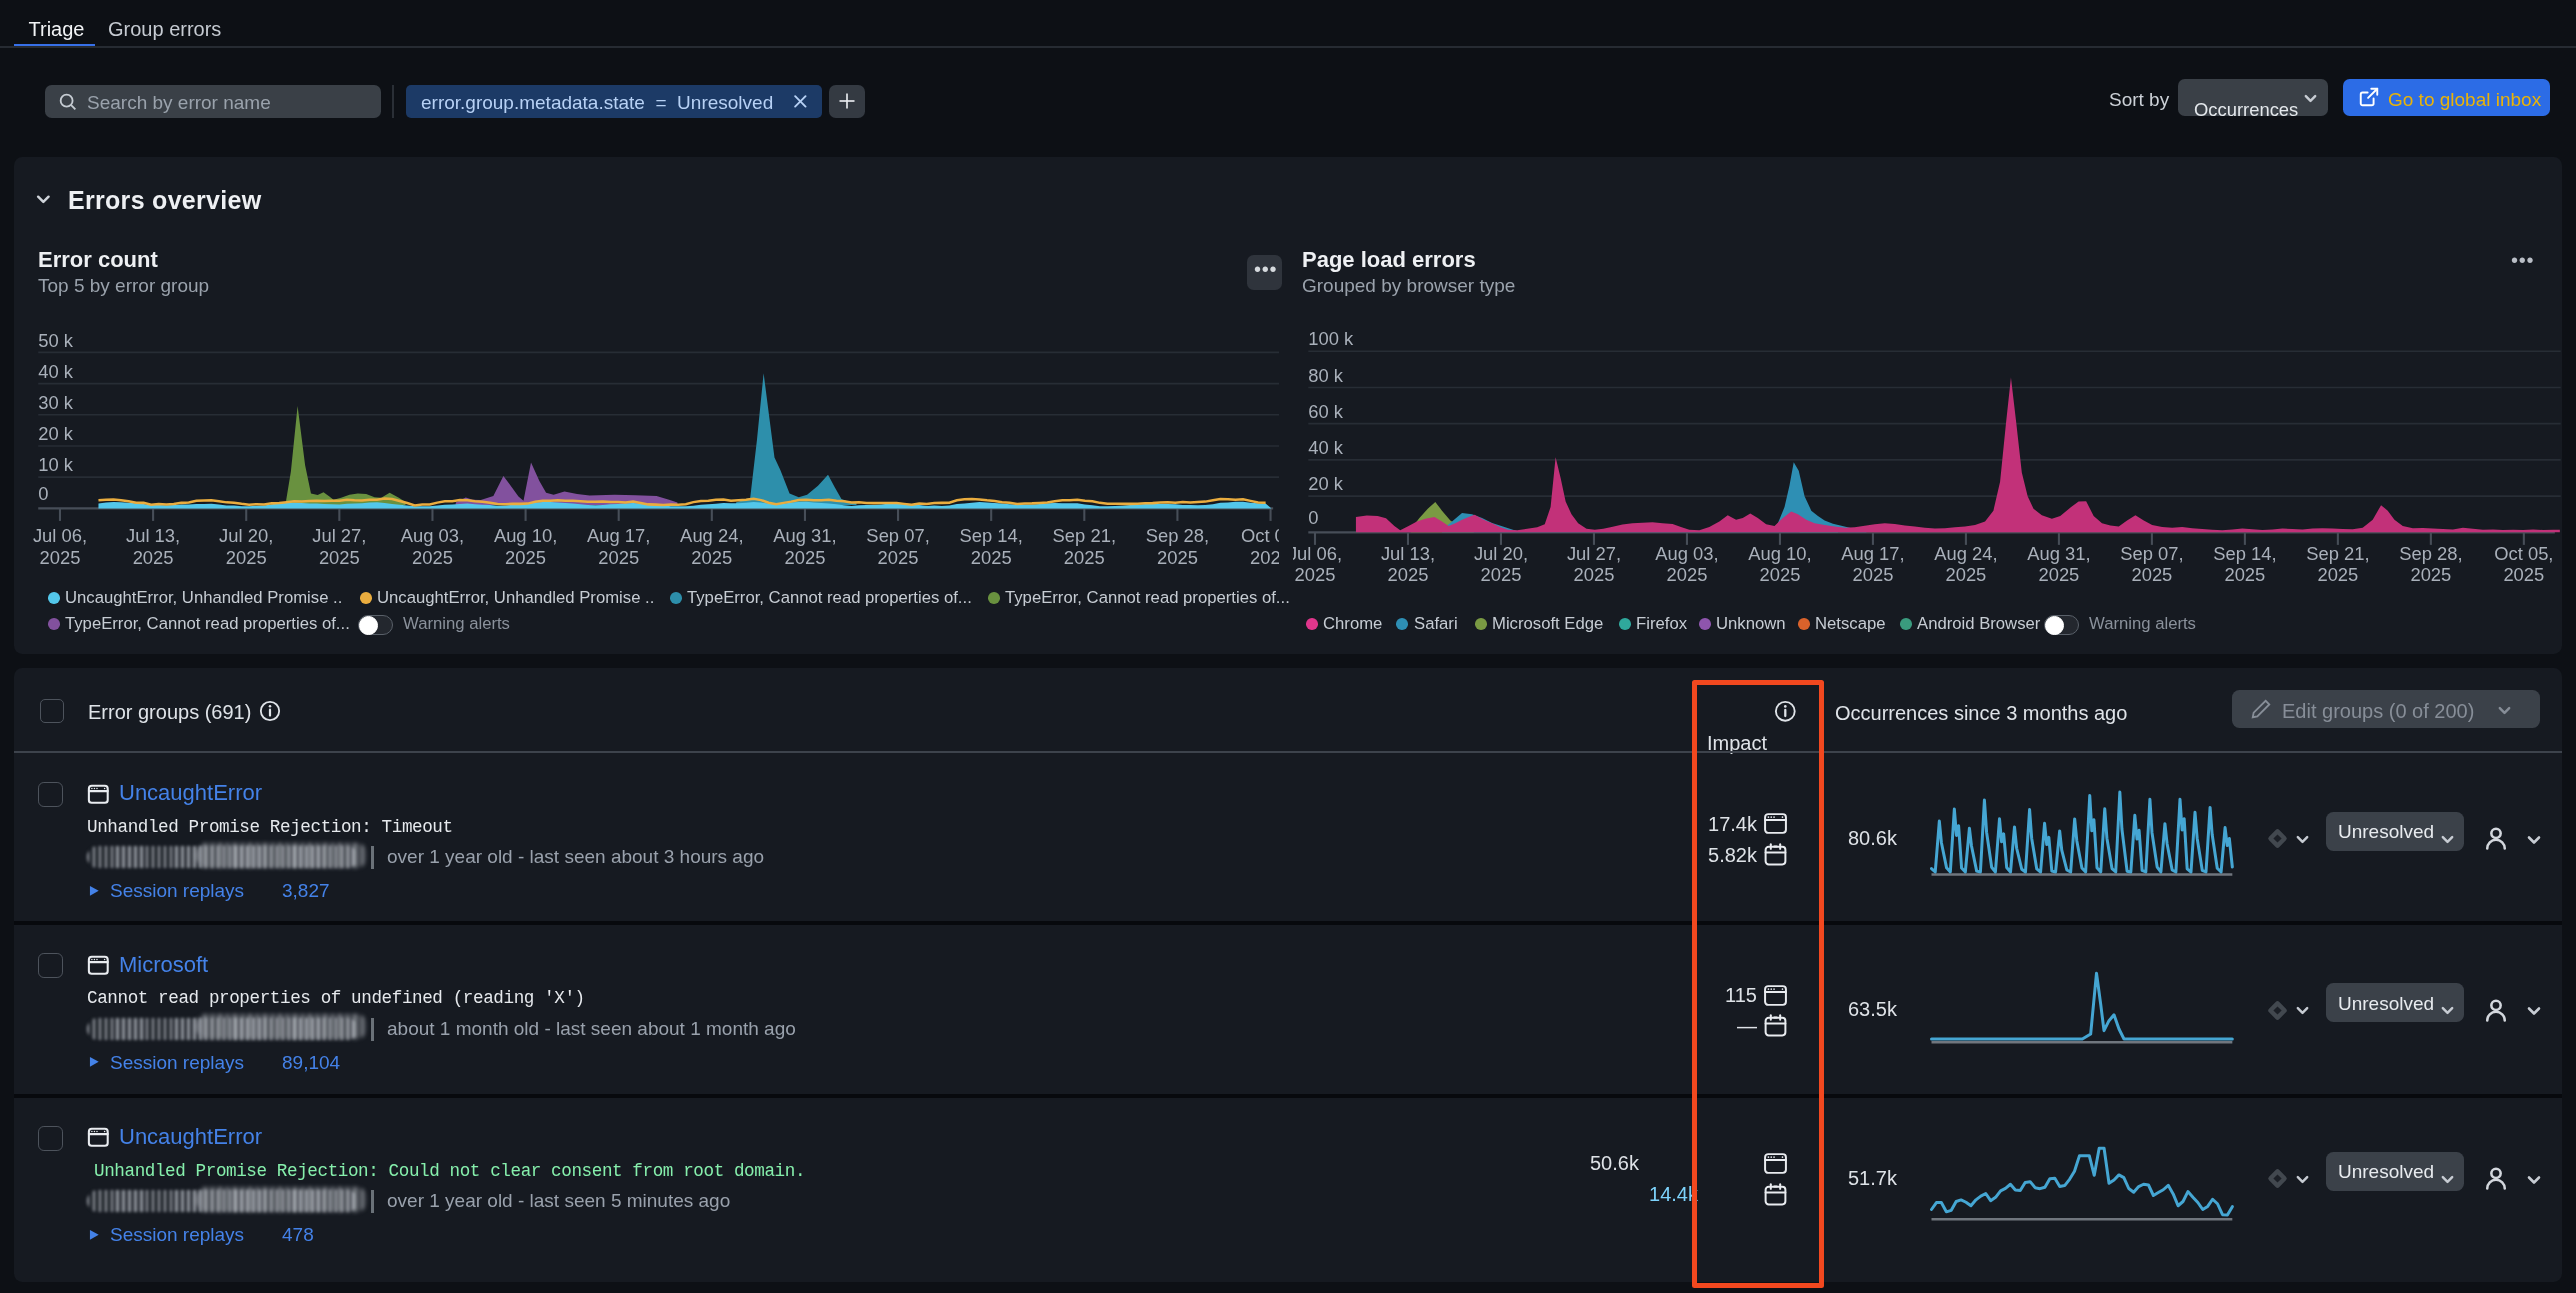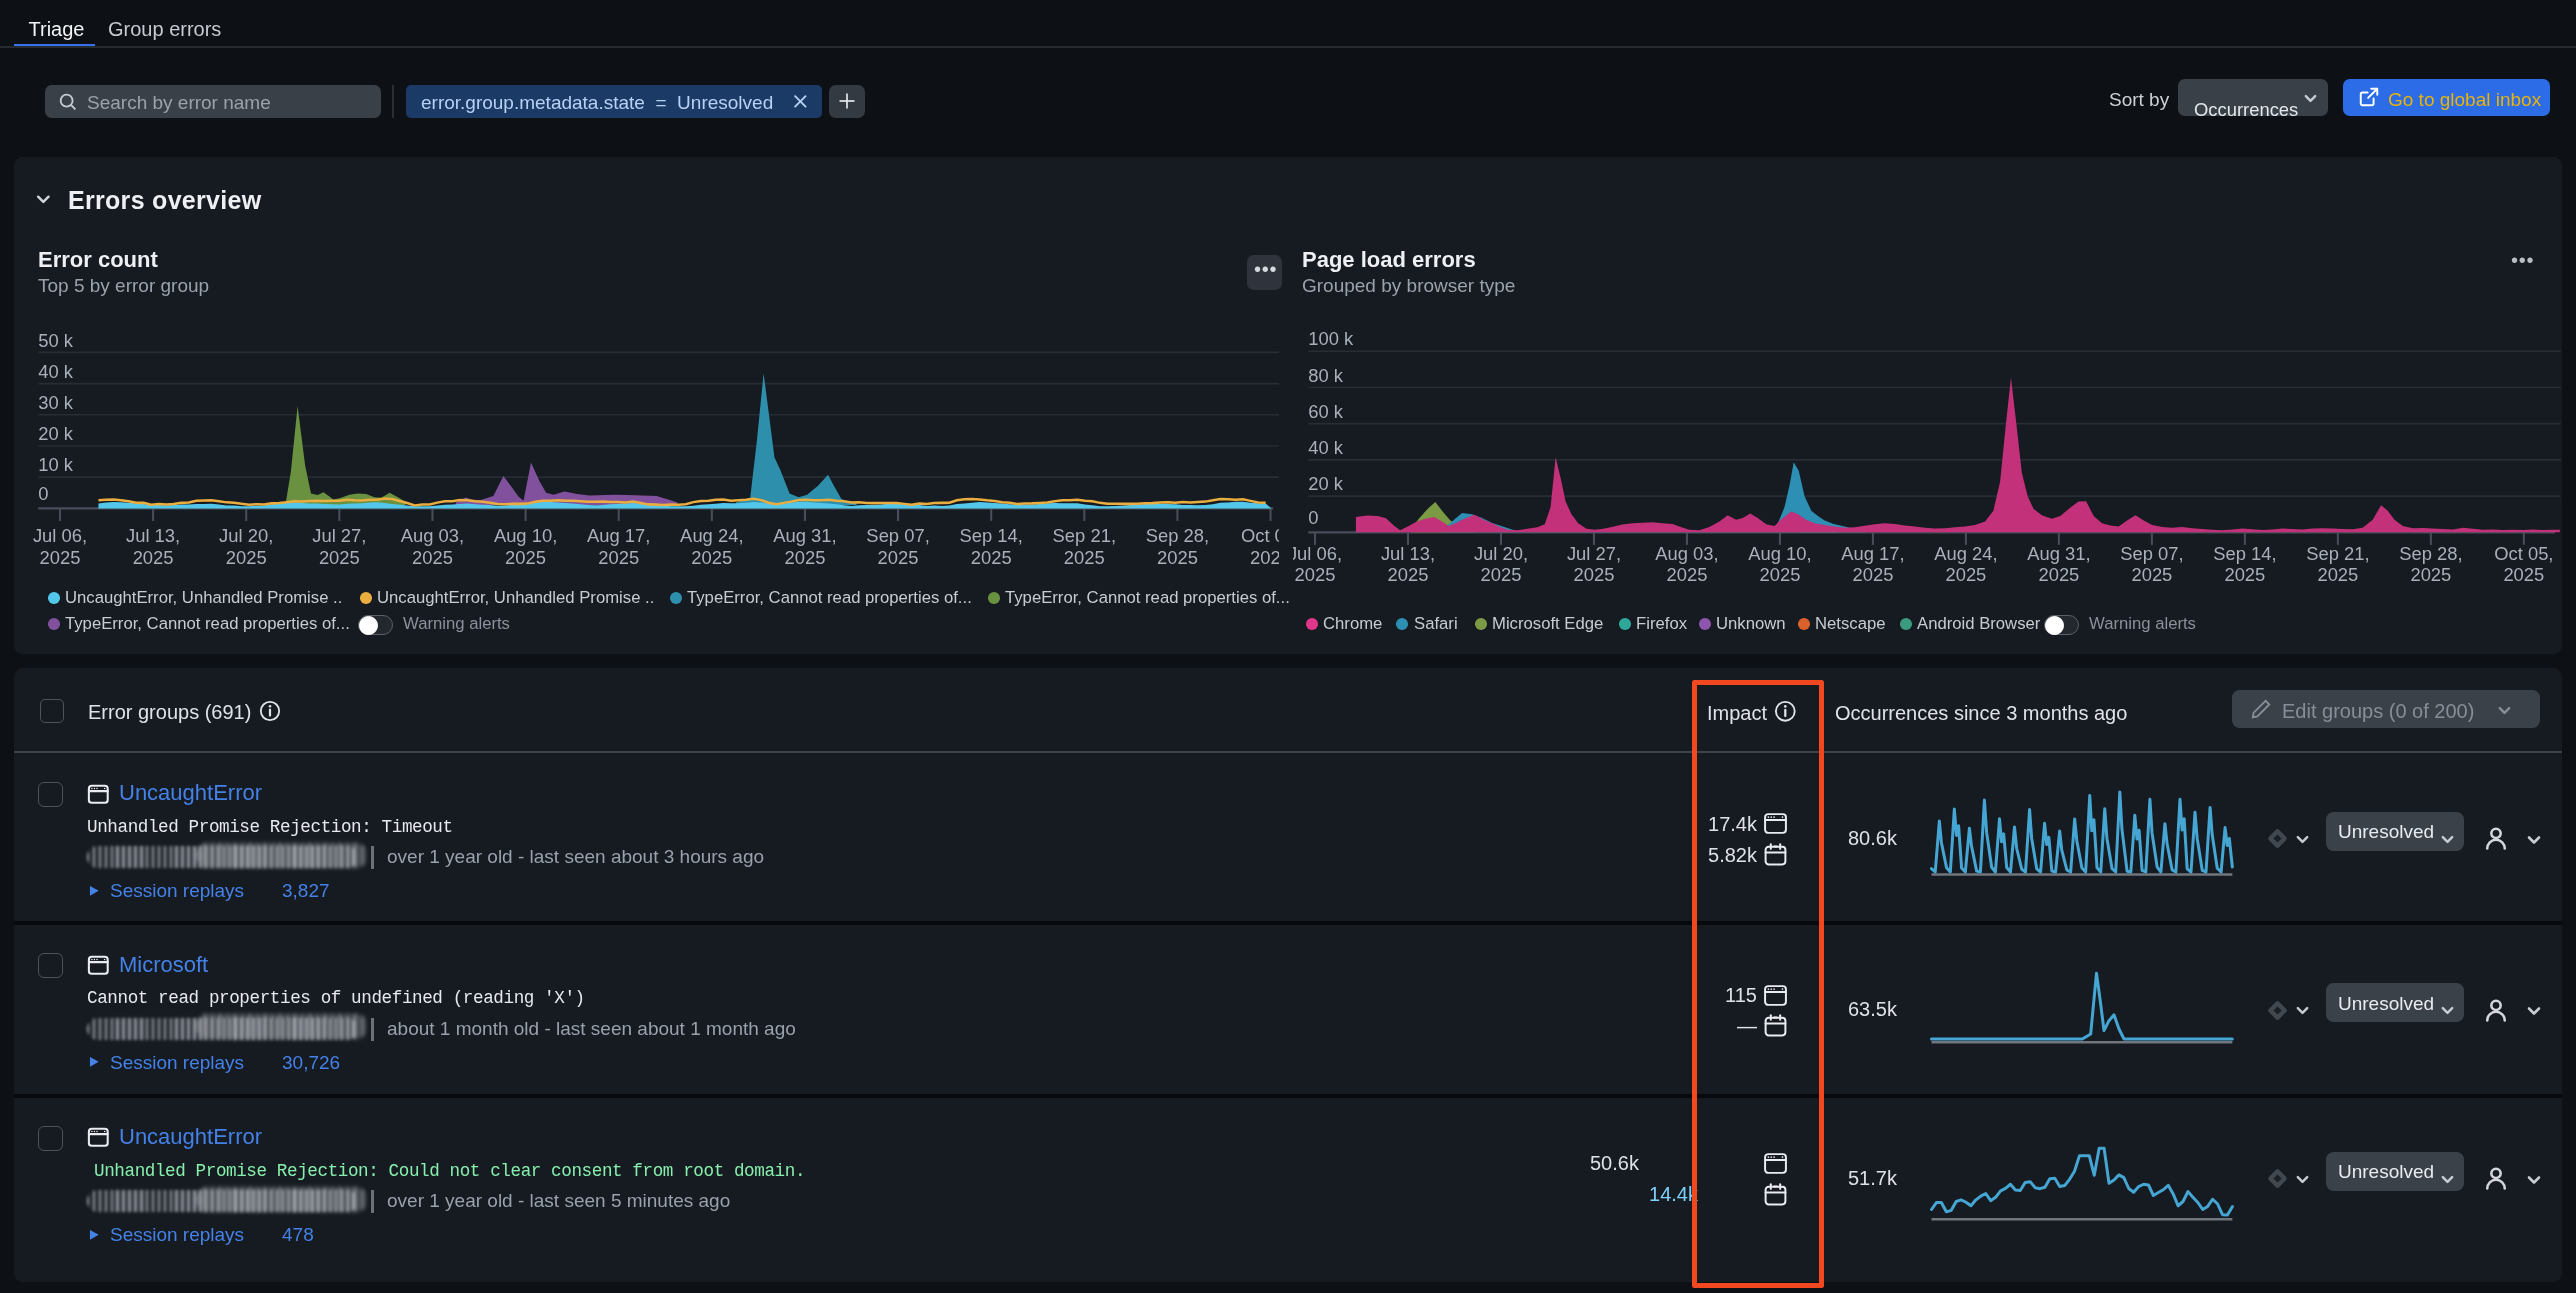--- a/index.html
+++ b/index.html
@@ -210,21 +210,21 @@
 <div class="ab" style="left:2045px;top:616px;width:16.7px;height:16.7px;border-radius:50%;background:#fff;border:0.8px solid #fff"></div>
 <div class="t" style="left:2089px;top:614px;font-size:16.7px;color:#8a919b">Warning alerts</div>
 <div class="panel" style="left:14.2px;top:668px;width:2548px;height:614px"></div>
 <div class="ab" style="left:40px;top:699px;width:22px;height:22px;border:1.7px solid #4d535c;border-radius:5px"></div>
 <div class="t" style="left:88px;top:701px;font-size:20px;color:#dfe3e8">Error groups (691)</div>
 <svg class="ab" style="left:259px;top:700px" width="22" height="22" viewBox="0 0 24 24" fill="none">
     <circle cx="12" cy="12" r="10" stroke="#dfe3e8" stroke-width="2"></circle>
     <line x1="12" y1="10.5" x2="12" y2="17" stroke="#dfe3e8" stroke-width="2.4" stroke-linecap="round"></line>
     <circle cx="12" cy="6.8" r="1.4" fill="#dfe3e8"></circle>
   </svg>
-<div class="t" style="left:1707px;top:702px;font-size:20px;color:#dfe3e8">Impact</div>
+<div class="t" style="left:1707px;top:732px;font-size:20px;color:#dfe3e8">Impact</div>
 <svg class="ab" style="left:1774px;top:700px" width="22.6" height="22.6" viewBox="0 0 24 24" fill="none">
     <circle cx="12" cy="12" r="10" stroke="#dfe3e8" stroke-width="2"></circle>
     <line x1="12" y1="10.5" x2="12" y2="17" stroke="#dfe3e8" stroke-width="2.4" stroke-linecap="round"></line>
     <circle cx="12" cy="6.8" r="1.4" fill="#dfe3e8"></circle>
   </svg>
 <div class="t" style="left:1835px;top:702px;font-size:20px;color:#dfe3e8">Occurrences since 3 months ago</div>
 <div class="pill" style="left:2232px;top:690px;width:308px;height:38px"></div>
 <svg class="ab" style="left:2250px;top:698px" width="22" height="22" viewBox="0 0 24 24" fill="none" stroke="#878e98" stroke-width="2">
     <path d="M17 3 l4 4 L8 20 l-5 1 1 -5 Z"></path>
   </svg>
@@ -304,21 +304,21 @@
 <div class="t link" style="left:119px;top:952px;font-size:22px">Microsoft</div>
 <div class="t mono" style="left:87px;top:988px;font-size:17.6px;letter-spacing:-0.4px;color:#e6e9ed">Cannot read properties of undefined (reading 'X')</div>
 <div class="ab" style="left:87px;top:1018px;width:271px;height:22px;border-radius:11px;background:repeating-linear-gradient(90deg, rgba(175,180,188,0.85) 0 2.5px, rgba(70,75,82,0.22) 2.5px 5.9px);filter:blur(1.5px)"></div>
 <div class="ab" style="left:196px;top:1014px;width:171px;height:25px;border-radius:11px;background:repeating-linear-gradient(90deg, rgba(185,189,196,0.7) 0 3.3px, rgba(110,115,122,0.25) 3.3px 7.5px);filter:blur(2.2px)"></div>
 <div class="ab" style="left:371px;top:1018px;width:2.5px;height:23.4px;background:#6a7178"></div>
 <div class="t meta" style="left:387px;top:1018px;font-size:19px">about 1 month old - last seen about 1 month ago</div>
 <svg class="ab" style="left:88px;top:1056px" width="11.7" height="11.7" viewBox="0 0 12 12">
     <polygon points="2,1 11,6 2,11" fill="#4482e8"></polygon>
   </svg>
 <div class="t link" style="left:110px;top:1052px;font-size:19px">Session replays</div>
-<div class="t link" style="left:282px;top:1052px;font-size:19px">30,726</div>
+<div class="t link" style="left:282px;top:1052px;font-size:19px">89,104</div>
 <div class="t" style="left:1590px;top:984px;width:167px;text-align:right;font-size:20px;color:#dee2e7">115</div>
 <div class="t" style="left:1590px;top:1015px;width:167px;text-align:right;font-size:20px;color:#dee2e7">—</div>
 <svg class="ab" style="left:1763px;top:983px" width="25" height="25" viewBox="0 0 24 24" fill="none" stroke="#e9ecf0" stroke-width="1.9" stroke-linecap="round">
     <rect x="2" y="3" width="20" height="18" rx="3"></rect>
     <line x1="2" y1="8.6" x2="22" y2="8.6"></line>
     <circle cx="5.2" cy="5.9" r="0.8" fill="#e9ecf0" stroke="none"></circle>
     <circle cx="7.9" cy="5.9" r="0.8" fill="#e9ecf0" stroke="none"></circle>
     <circle cx="10.6" cy="5.9" r="0.8" fill="#e9ecf0" stroke="none"></circle>
     <circle cx="18.7" cy="5.9" r="0.8" fill="#e9ecf0" stroke="none"></circle>
   </svg>

